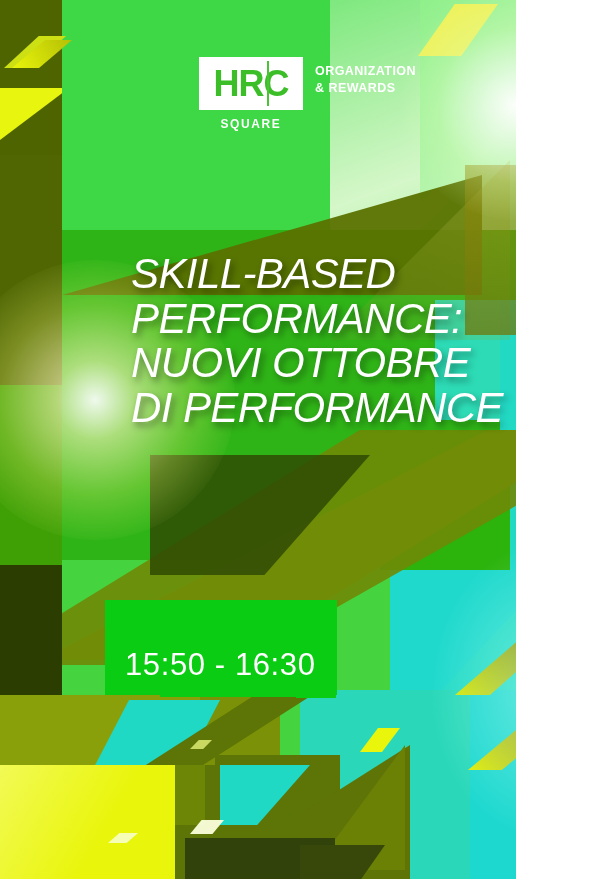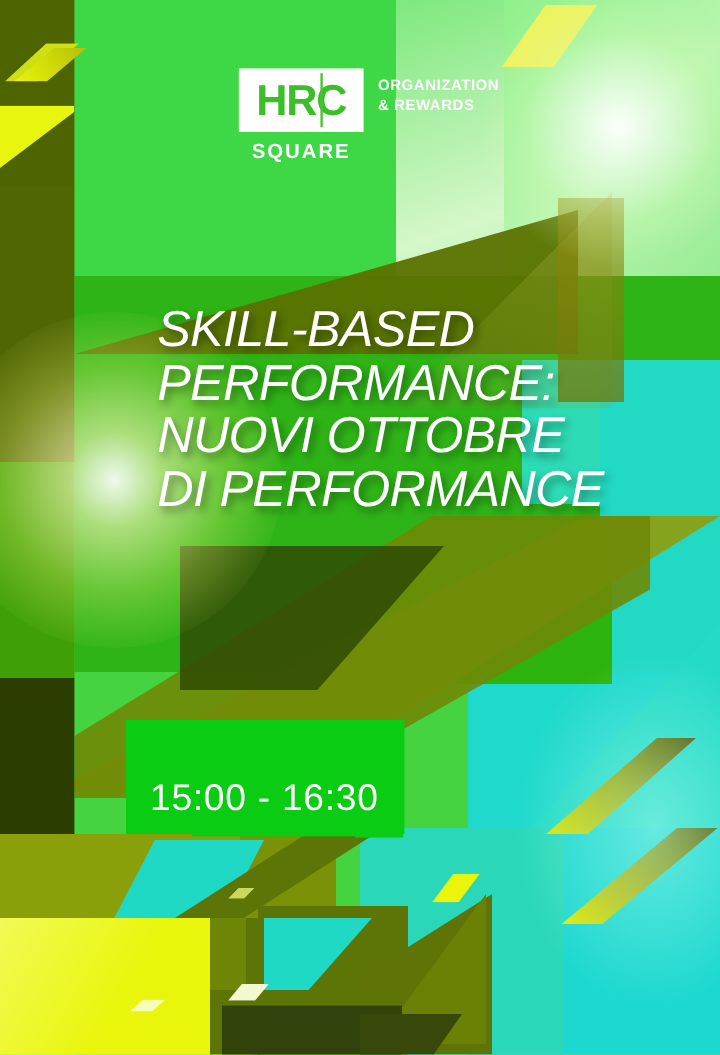--- a/index.html
+++ b/index.html
@@ -1,20 +1,20 @@
 <!DOCTYPE html>
 <html><head>
 <meta charset="utf-8">
 <style>
   html,body{margin:0;padding:0;background:#fff;}
   body{font-family:"Liberation Sans",sans-serif;}
 
   .poster{
     position:relative;
-    width:600px;height:879px;
+    width:516px;height:879px;
     overflow:hidden;
     background:#45d43f;
   }
 
   
   .bg{position:absolute;inset:0;overflow:hidden;}
   .sh{position:absolute;}
 
   
   .f-green-main{left:62px;top:0;width:538px;height:300px;background:#3ed846;}
@@ -152,21 +152,21 @@
     display:flex;align-items:center;justify-content:center;position:relative;
   }
   .logo-hrc{
     font-family:"Liberation Sans",sans-serif;
     font-weight:bold;font-size:36px;letter-spacing:-1px;
     color:#3cbe28;line-height:1;
   }
   .logo-div{position:absolute;top:4px;bottom:4px;left:68px;width:2px;background:#4cc334;}
   .logo-square{
     margin-top:7px;text-align:center;color:#fff;
-    font-weight:bold;font-size:17px;letter-spacing:1.6px;
+    font-weight:bold;font-size:12px;letter-spacing:1.6px;
   }
   .logo-tag{
     margin-left:12px;margin-top:6px;color:#fff;font-weight:bold;
     font-size:12.5px;line-height:1.35;letter-spacing:.45px;
   }
 
   .title{
     position:absolute;left:131px;top:252px;width:420px;
     color:#fff;font-style:italic;font-size:42px;line-height:1.06;
     letter-spacing:-.6px;
@@ -275,16 +275,16 @@
     </div>
 
     <div class="title">
       <span class="ln t-bold">SKILL-BASED</span>
       <span class="ln t-light">PERFORMANCE:</span>
       <span class="ln"><span class="t-light">NUOVI </span><span class="t-bold">OTTOBRE</span></span>
       <span class="ln"><span class="t-light">DI </span><span class="t-bold">PERFORMANCE</span></span>
     </div>
 
     <div class="datebox"></div>
-    <div class="time-main">15:00 - 16:30</div>
+    <div class="time-main">15:50 - 16:30</div>
 
   </div>
 </div>
 
 </body></html>

